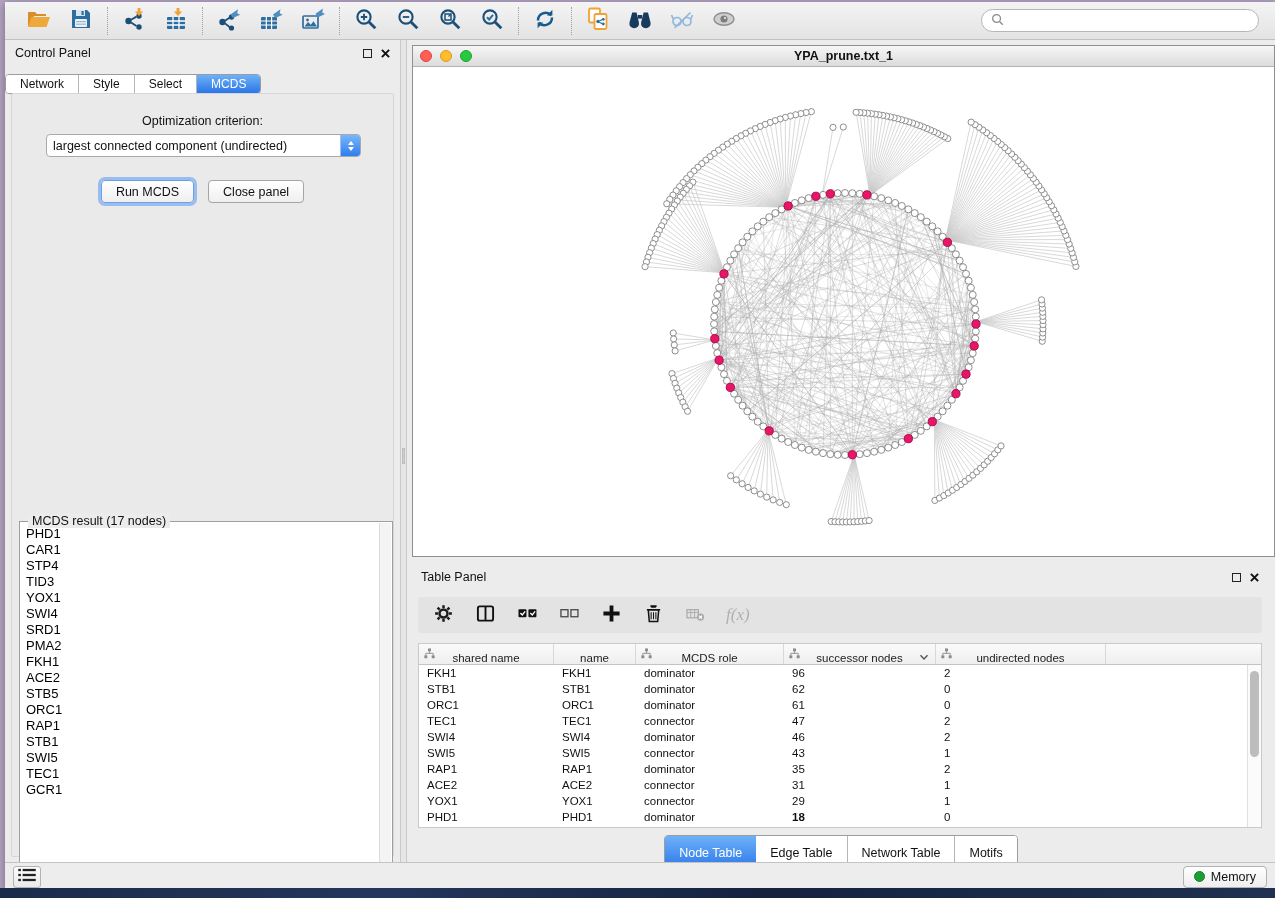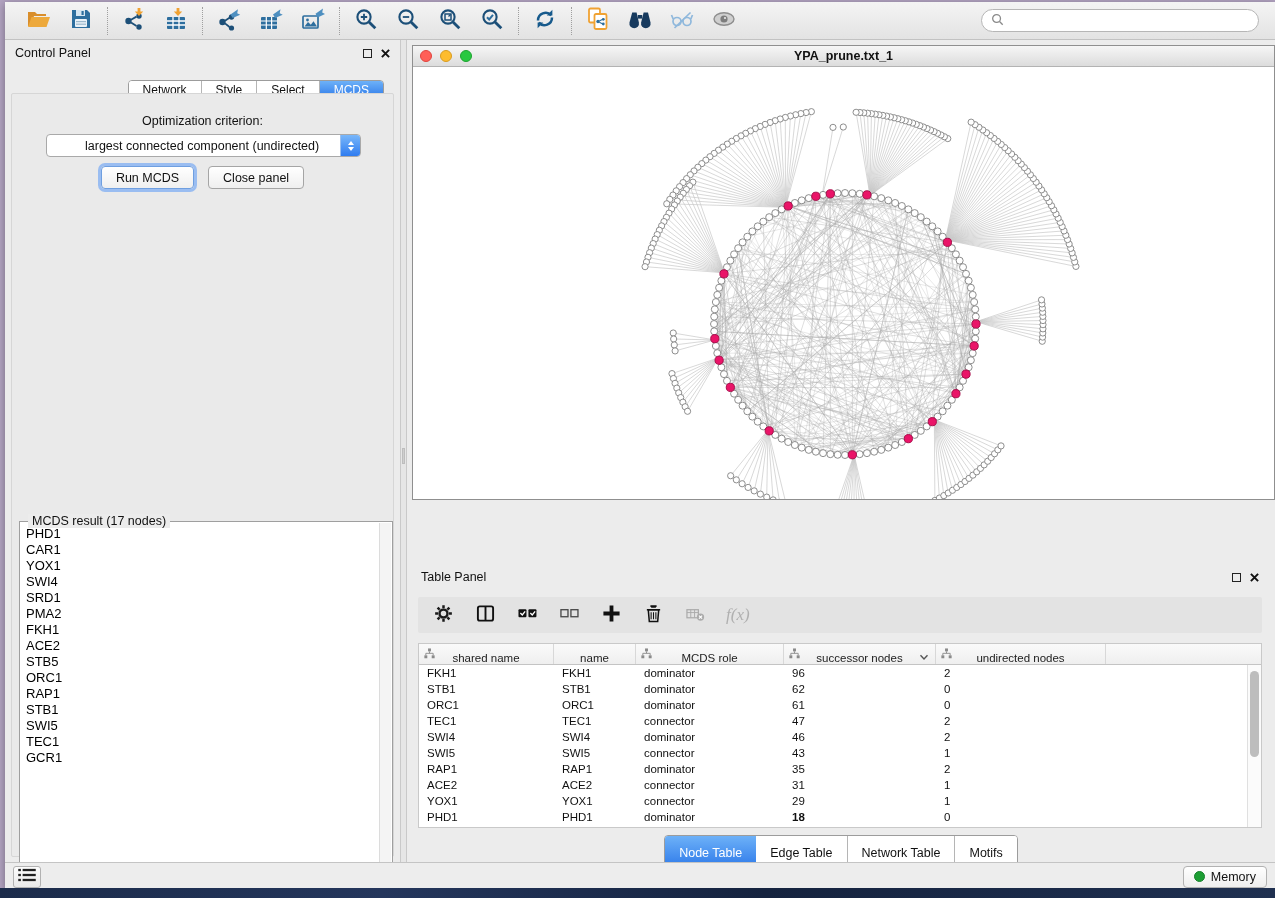--- a/index.html
+++ b/index.html
@@ -27,54 +27,54 @@
   
   .main { position:absolute; left:0; right:0; top:38px; bottom:28px; }
 
   
   .control-panel { position:absolute; left:0; top:0; bottom:0; width:395px; background:#ececec; }
   .cp-header { position:absolute; left:0; right:0; top:0; height:26px; display:flex; align-items:center; padding:0 10px; }
   .cp-title { font-size:12.5px; }
   .win-btns { margin-left:auto; display:flex; align-items:center; gap:9px; }
   .float-box { width:9px; height:9px; border:1.5px solid #222; background:transparent; }
   .close-x svg { display:block; }
-  .cp-tabs-row { position:absolute; left:0; right:16px; top:34px; display:flex; justify-content:flex-end;margin-top:6px; }
+  .cp-tabs-row { position:absolute; left:0; right:16px; top:34px; display:flex; justify-content:flex-start; }
   .seg-group { display:flex; border:1px solid #9c9c9c; border-radius:4px; overflow:hidden; background:#fff; height:20px; }
   .seg-tab { padding:0 14px; display:flex; align-items:center; font-size:12px; background:#fff; border-right:1px solid #b5b5b5; cursor:default; }
   .seg-tab:last-child { border-right:none; }
   .seg-tab.active { background:linear-gradient(#6db1f8,#2a76e8); color:#fff; border-right:none; }
   .cp-content { position:absolute; left:6px; right:6px; top:53px; bottom:5px;
     background:#eaeaea; border:1px solid #d6d6d6; border-radius:2px; }
   .opt-label { position:absolute; left:0; right:0; top:20px; text-align:center; font-size:12.5px; }
   .dropdown { position:absolute; left:34px; top:40px; width:315px; height:23px; background:#fff;
     border:1px solid #a9a9a9; border-radius:4px; display:flex; align-items:center; overflow:hidden; }
-  .dropdown-text { flex:1; padding-left:25px; font-size:12.5px; white-space:nowrap;margin-left:13px; }
+  .dropdown-text { flex:1; padding-left:6px; font-size:12.5px; white-space:nowrap; }
   .dropdown-stepper { width:20px; height:100%; background:linear-gradient(#79b7fa,#2f7cf0);
     display:flex; flex-direction:column; align-items:center; justify-content:center; gap:2px; border-left:1px solid #9cc0ef; }
   .arr-up { width:0; height:0; border-left:3.5px solid transparent; border-right:3.5px solid transparent; border-bottom:4.5px solid #fff; }
   .arr-dn { width:0; height:0; border-left:3.5px solid transparent; border-right:3.5px solid transparent; border-top:4.5px solid #fff; }
-  .btn-row { position:absolute; left:0; right:0; top:72px; display:flex; justify-content:center; gap:14px; }
+  .btn-row { position:absolute; left:0; right:0; top:86px; display:flex; justify-content:center; gap:14px; }
   .push-btn { height:23px; padding:0 14px; background:linear-gradient(#fff,#efefef);
     border:1px solid #a5a5a5; border-radius:4px; font-size:12.5px; display:flex; align-items:center; cursor:default; }
   .push-btn.focused { box-shadow:0 0 0 3px rgba(110,165,245,.65); border-color:#6f9fe0; }
   .result-box { position:absolute; left:7px; width:374px; top:427px; height:371px;
     border:1px solid #9f9f9f; background:#fff; }
   .result-legend { position:absolute; left:8px; top:-8px; background:#ececec; padding:0 4px; font-size:12.5px; }
   .result-list { position:absolute; inset:4px 14px 2px 6px; overflow:hidden; }
   .result-item { font-size:13px; line-height:16px; color:#000; }
   .result-scroll { position:absolute; top:1px; bottom:1px; right:1px; width:12px; background:#f4f4f4; border-left:1px solid #dcdcdc; }
 
   
   .v-splitter { position:absolute; left:395px; top:0; bottom:0; width:7px; background:#e6e6e6;
     border-left:1px solid #c9c9c9; border-right:1px solid #c9c9c9; }
   .v-grip { position:absolute; left:1px; top:408px; width:3px; height:16px; background:#cfcfcf; border:1px solid #bdbdbd; }
 
   
   .right-col { position:absolute; left:402px; right:0; top:0; bottom:0; background:#ececec; }
-  .network-window { position:absolute; left:5px; right:0; top:5px; height:455px;
+  .network-window { position:absolute; left:5px; right:0; top:5px; height:512px;
     border:1px solid #8f8f8f; background:#fff; }
   .net-titlebar { position:absolute; left:0; right:0; top:0; height:21px;
     background:linear-gradient(#f6f6f6,#dcdcdc); border-bottom:1px solid #b3b3b3;
     display:flex; align-items:center; }
   .traffic { display:flex; gap:8px; padding-left:7px; }
   .tl { width:12px; height:12px; border-radius:50%; }
   .net-title { position:absolute; left:0; right:0; text-align:center; font-size:12.5px; font-weight:bold; }
   .net-canvas { position:absolute; left:0; right:0; top:21px; bottom:0; background:#fff; overflow:hidden; }
 
   
@@ -322,20 +322,22 @@
           </div>
           <div class="btn-row">
             <div class="push-btn focused">Run MCDS</div>
             <div class="push-btn">Close panel</div>
           </div>
           <div class="result-box">
             <span class="result-legend">MCDS result (17 nodes)</span>
             <div class="result-list">
                 <div class="result-item">PHD1</div>
                 <div class="result-item">CAR1</div>
+                <div class="result-item">STP4</div>
+                <div class="result-item">TID3</div>
                 <div class="result-item">YOX1</div>
                 <div class="result-item">SWI4</div>
                 <div class="result-item">SRD1</div>
                 <div class="result-item">PMA2</div>
                 <div class="result-item">FKH1</div>
                 <div class="result-item">ACE2</div>
                 <div class="result-item">STB5</div>
                 <div class="result-item">ORC1</div>
                 <div class="result-item">RAP1</div>
                 <div class="result-item">STB1</div>

